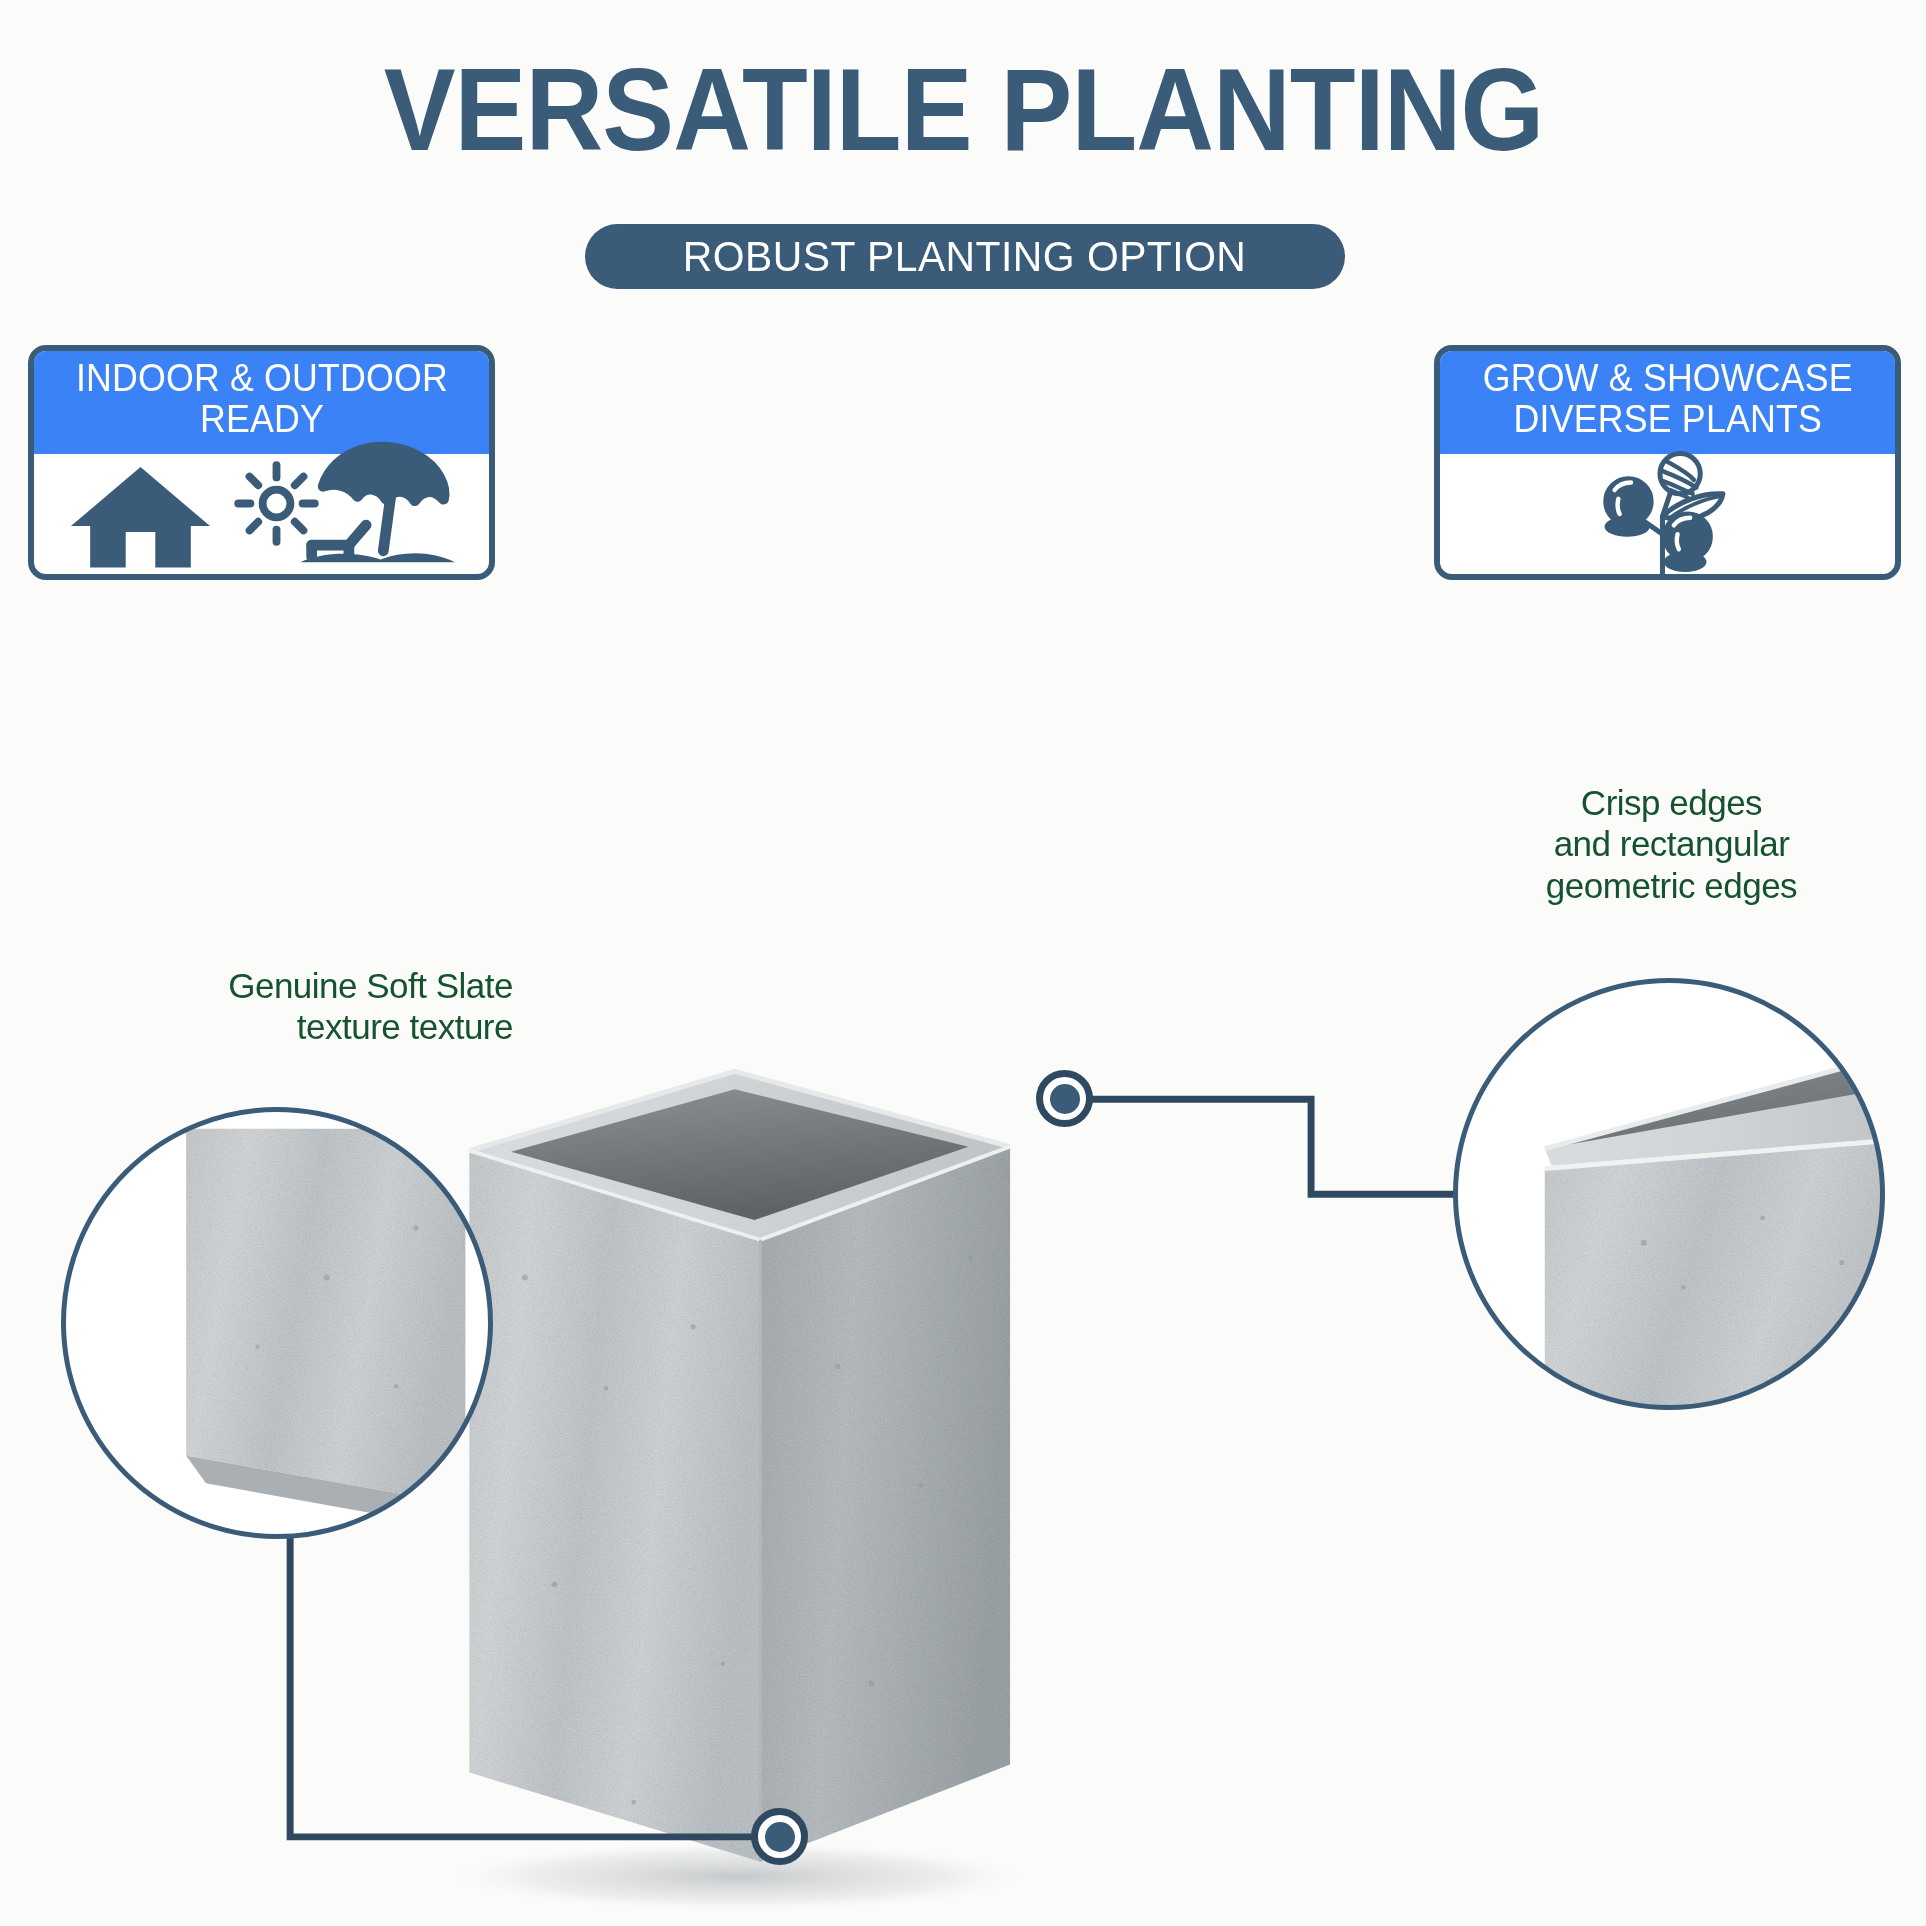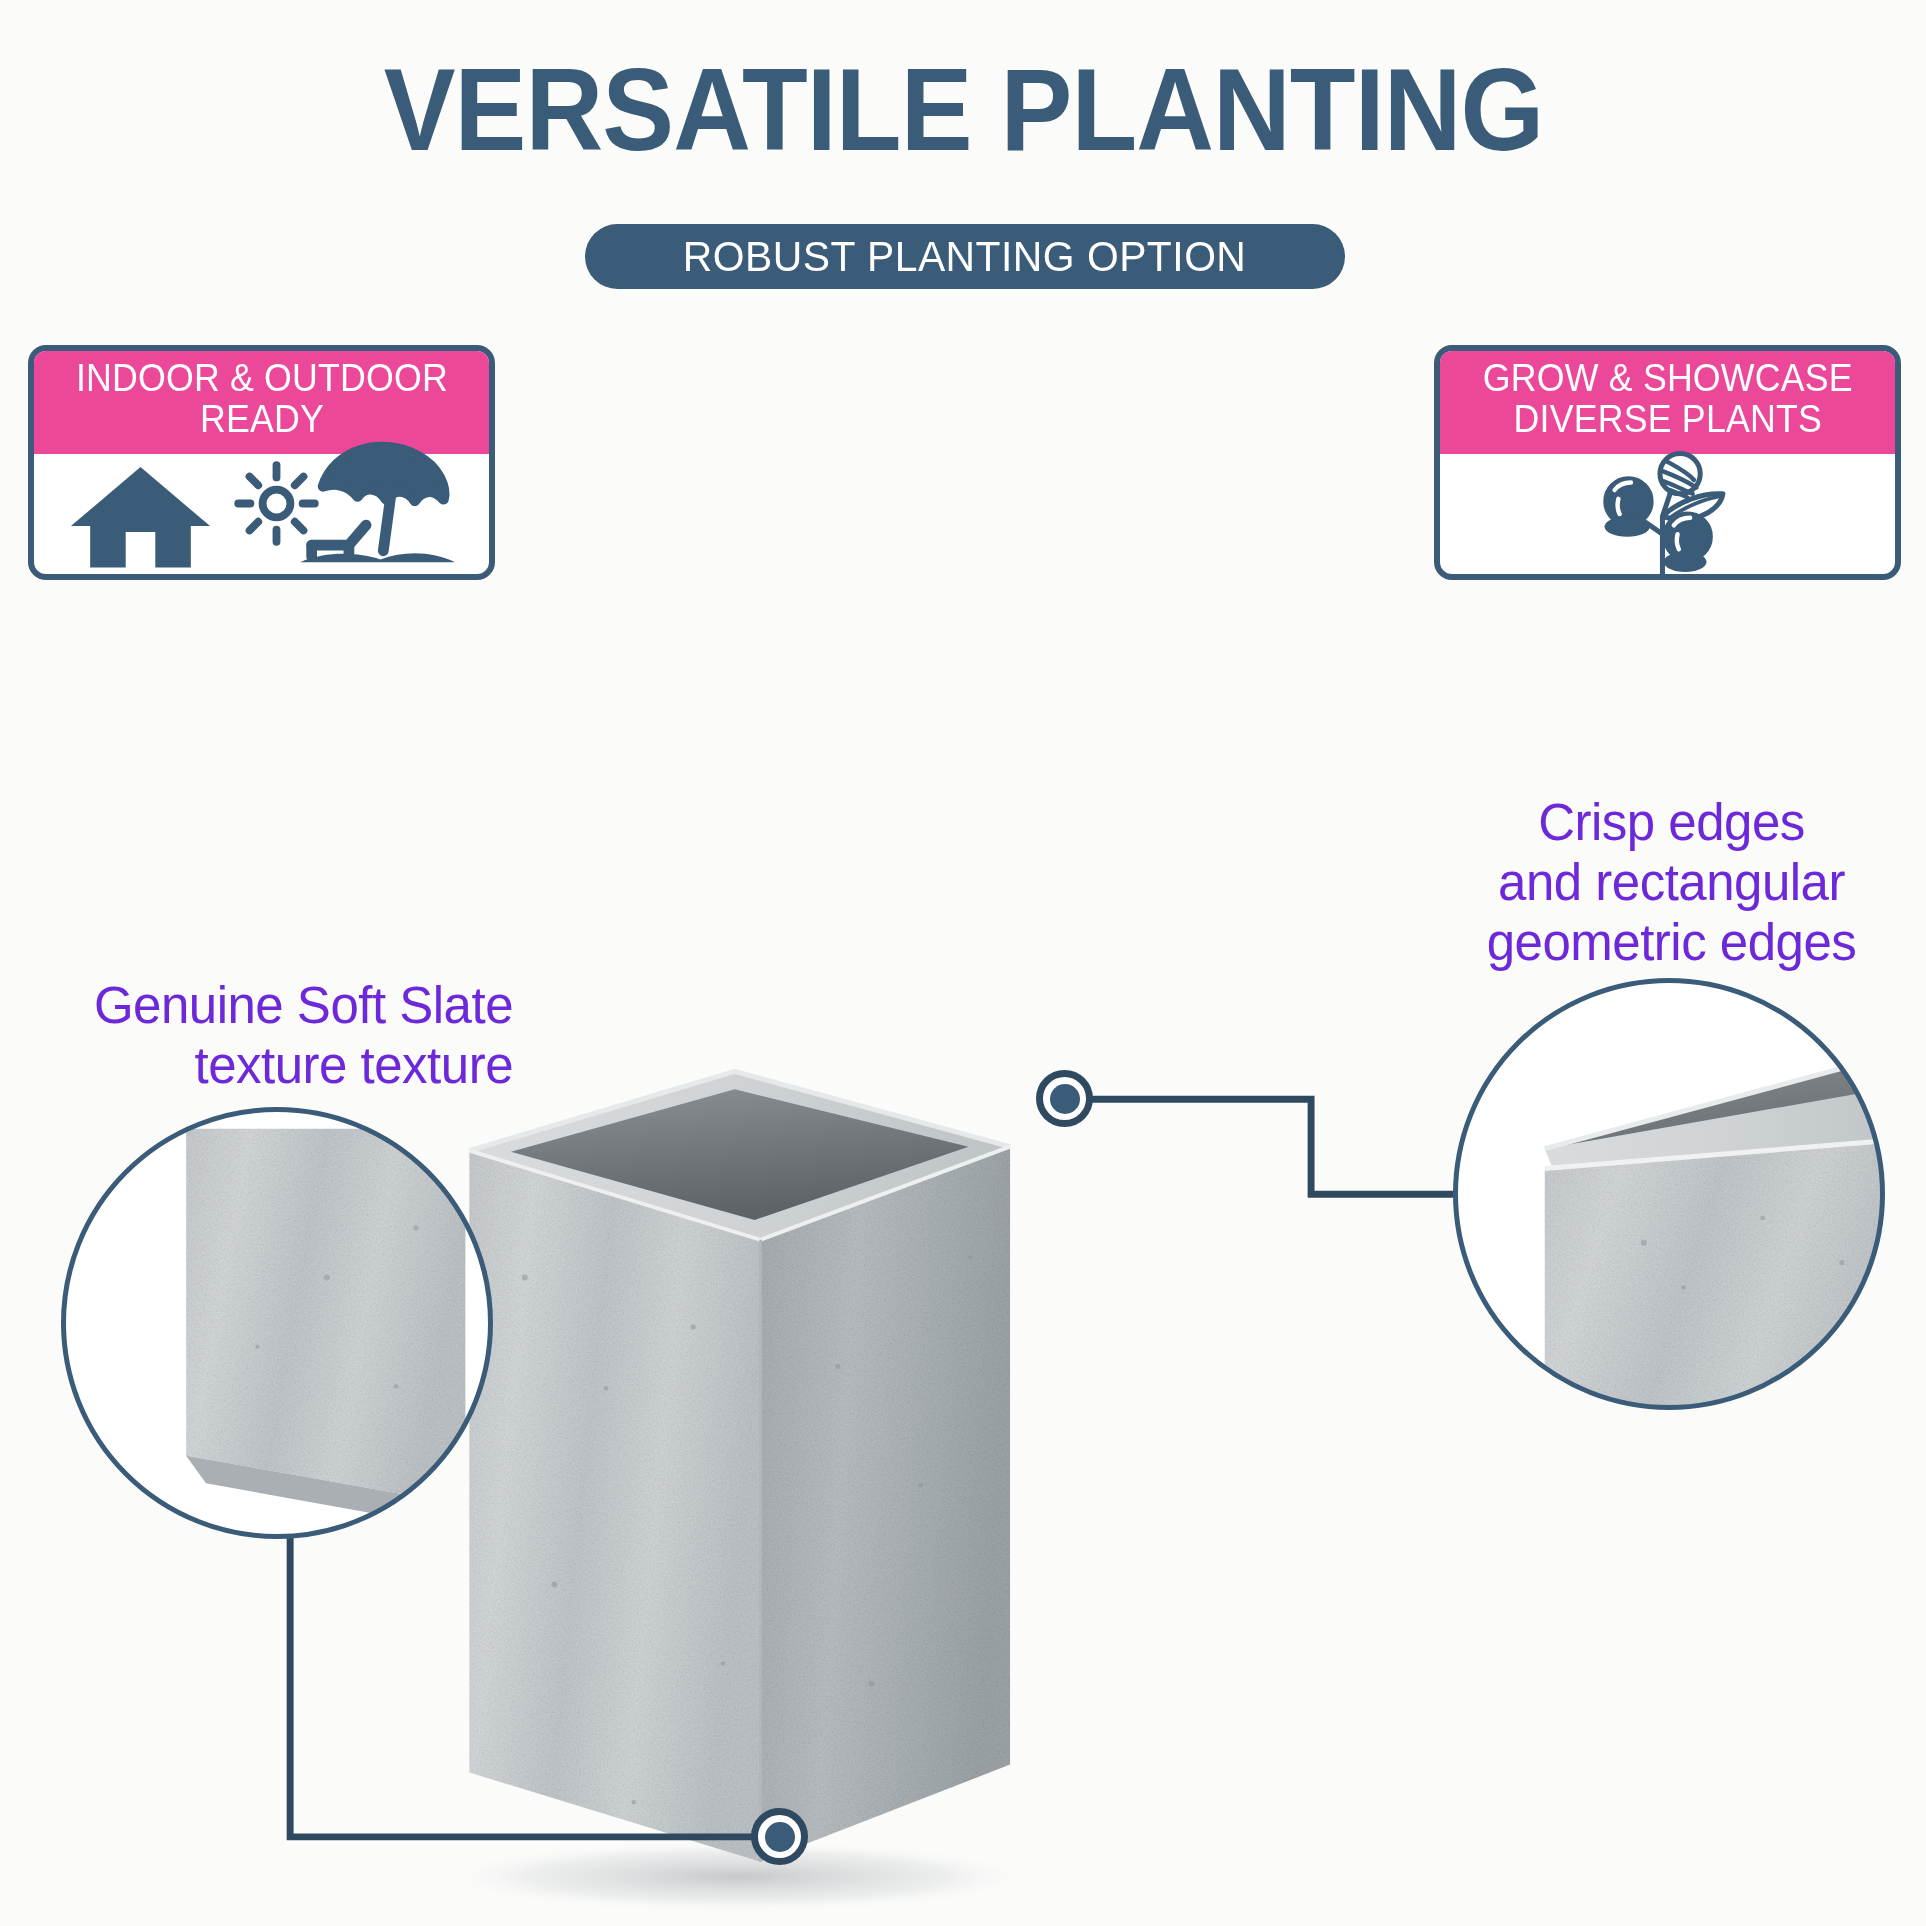--- a/index.html
+++ b/index.html
@@ -53,21 +53,21 @@
     border-radius:18px;
     background:#FFFFFF;
     box-sizing:border-box;
     overflow:hidden;
   }
   #feature-card-0{left:28px;}
   #feature-card-1{left:540px;}
   #feature-card-2{left:1434px;}
   .card-header{
     position:absolute;left:-6px;top:-6px;width:467px;
-    background:#ec4899;
+    background:#3b82f6;
     border-top-left-radius:16px;border-top-right-radius:16px;
     padding:13px 10px 14px 10px;
     box-sizing:border-box;
     text-align:center;
   }
   .card-header-text{
     color:#FFFFFF;
     font-size:38px;
     line-height:1.08;
     font-weight:400;
@@ -78,27 +78,26 @@
   .card-body{
     position:absolute;left:0;right:0;bottom:0;top:107px;
     display:flex;align-items:center;justify-content:center;
     gap:14px;
   }
   .icon-wrap{display:flex;align-items:center;justify-content:center;}
 
   
   .callout-text{
     position:absolute;
-    color:#6d28d9;
-    font-size:51px;
+    color:#14532d;
+    font-size:35px;
     line-height:1.18;
     font-weight:400;
     letter-spacing:-0.5px;
     font-family:"Liberation Sans", sans-serif;
-    margin-top:11px;
   }
   #callout-label-left{left:48px;top:965px;width:465px;text-align:right;}
   #callout-label-right{left:1424px;top:782px;width:495px;text-align:center;}
   
   .zoom-circle{
     position:absolute;border:5px solid #3A5C78;border-radius:50%;
     overflow:hidden;background:#FFFFFF;box-sizing:border-box;
   }
   #zoom-circle-left{left:61px;top:1107px;width:432px;height:432px;}
   #zoom-circle-right{left:1453px;top:978px;width:432px;height:432px;}

